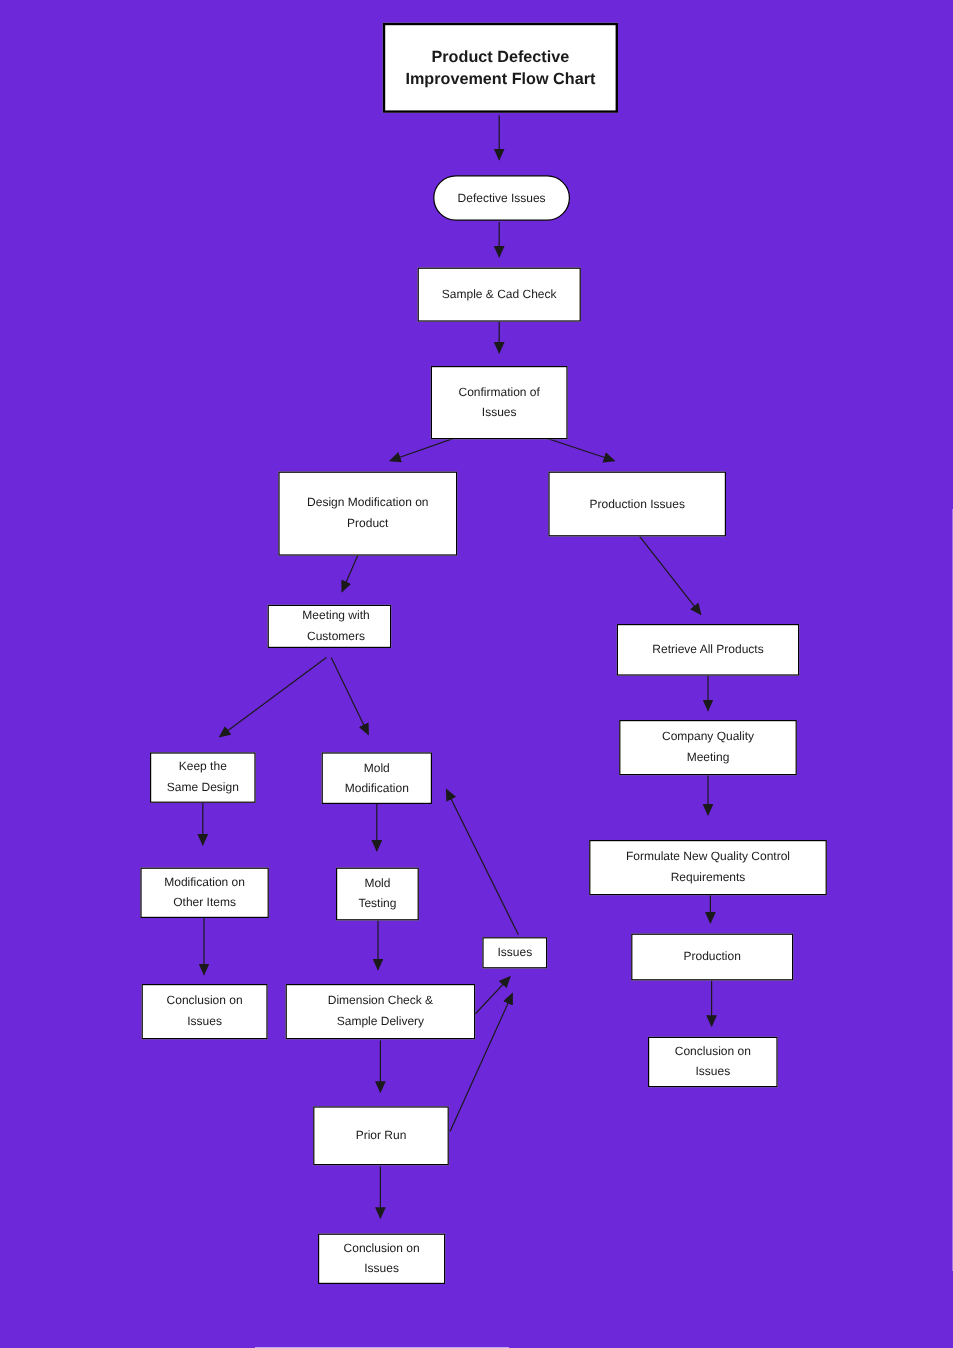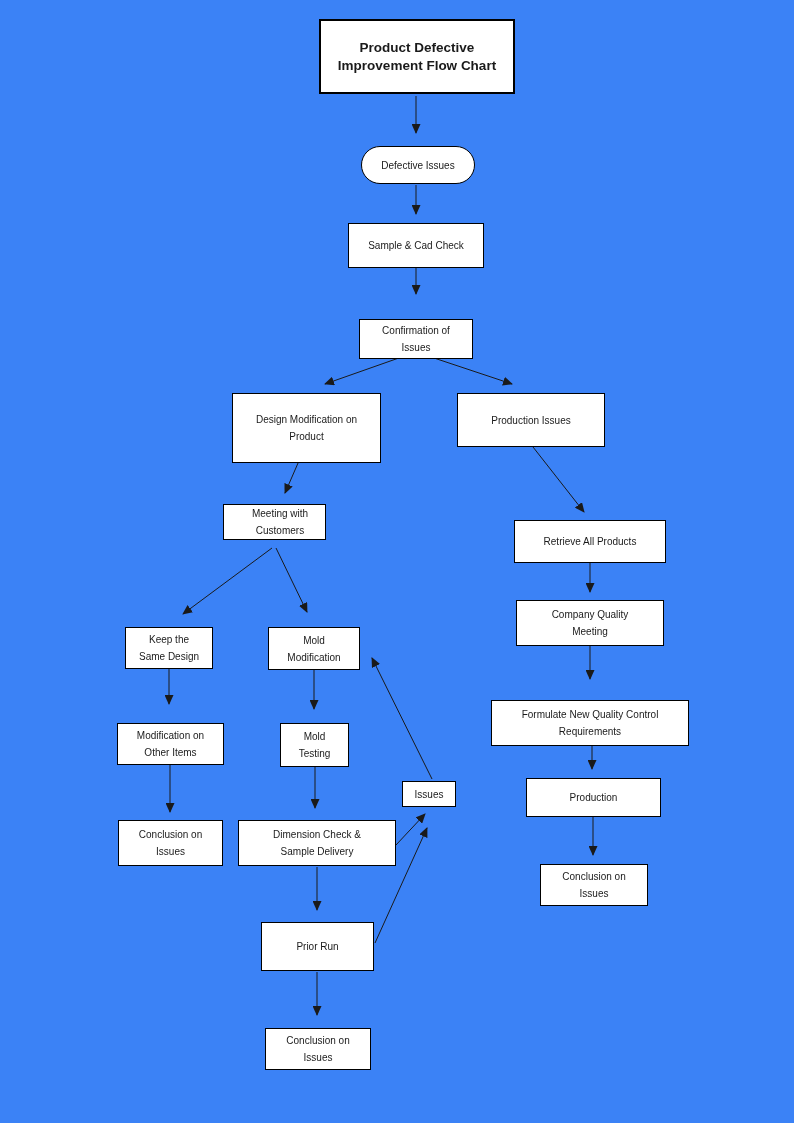--- a/index.html
+++ b/index.html
@@ -1,20 +1,20 @@
 <!DOCTYPE html>
 <html><head>
 <meta charset="utf-8">
 <style>
   html, body { margin: 0; padding: 0; background: #ffffff; }
   #canvas {
     position: relative;
     width: 794px;
     height: 1123px;
-    background: #3b82f6;
+    background: #6d28d9;
     font-family: "Liberation Sans", sans-serif;
     color: #1a1a1a;
     overflow: hidden;
   }
   #edges {
     position: absolute;
     left: 0; top: 0;
     width: 794px; height: 1123px;
   }
   .node {
@@ -78,21 +78,21 @@
     </g>
   </svg>
 
   <div class="node title-node" style="left:319px; top:19px; width:196px; height:75px;">Product Defective
 Improvement Flow Chart</div>
 
   <div class="node stadium" style="left:361px; top:146px; width:114px; height:38px;">Defective Issues</div>
 
   <div class="node" style="left:348px; top:223px; width:136px; height:45px;">Sample &amp; Cad Check</div>
 
-  <div class="node" style="left:359px; top:319px; width:114px; height:40px;">Confirmation of
+  <div class="node" style="left:359px; top:305px; width:114px; height:61px;">Confirmation of
 Issues</div>
 
   <div class="node" style="left:232px; top:393px; width:149px; height:70px;">Design Modification on
 Product</div>
 
   <div class="node" style="left:457px; top:393px; width:148px; height:54px;">Production Issues</div>
 
   <div class="node" style="left:223px; top:504px; width:103px; height:36px;padding-left:15px;">Meeting with
 Customers</div>
 

